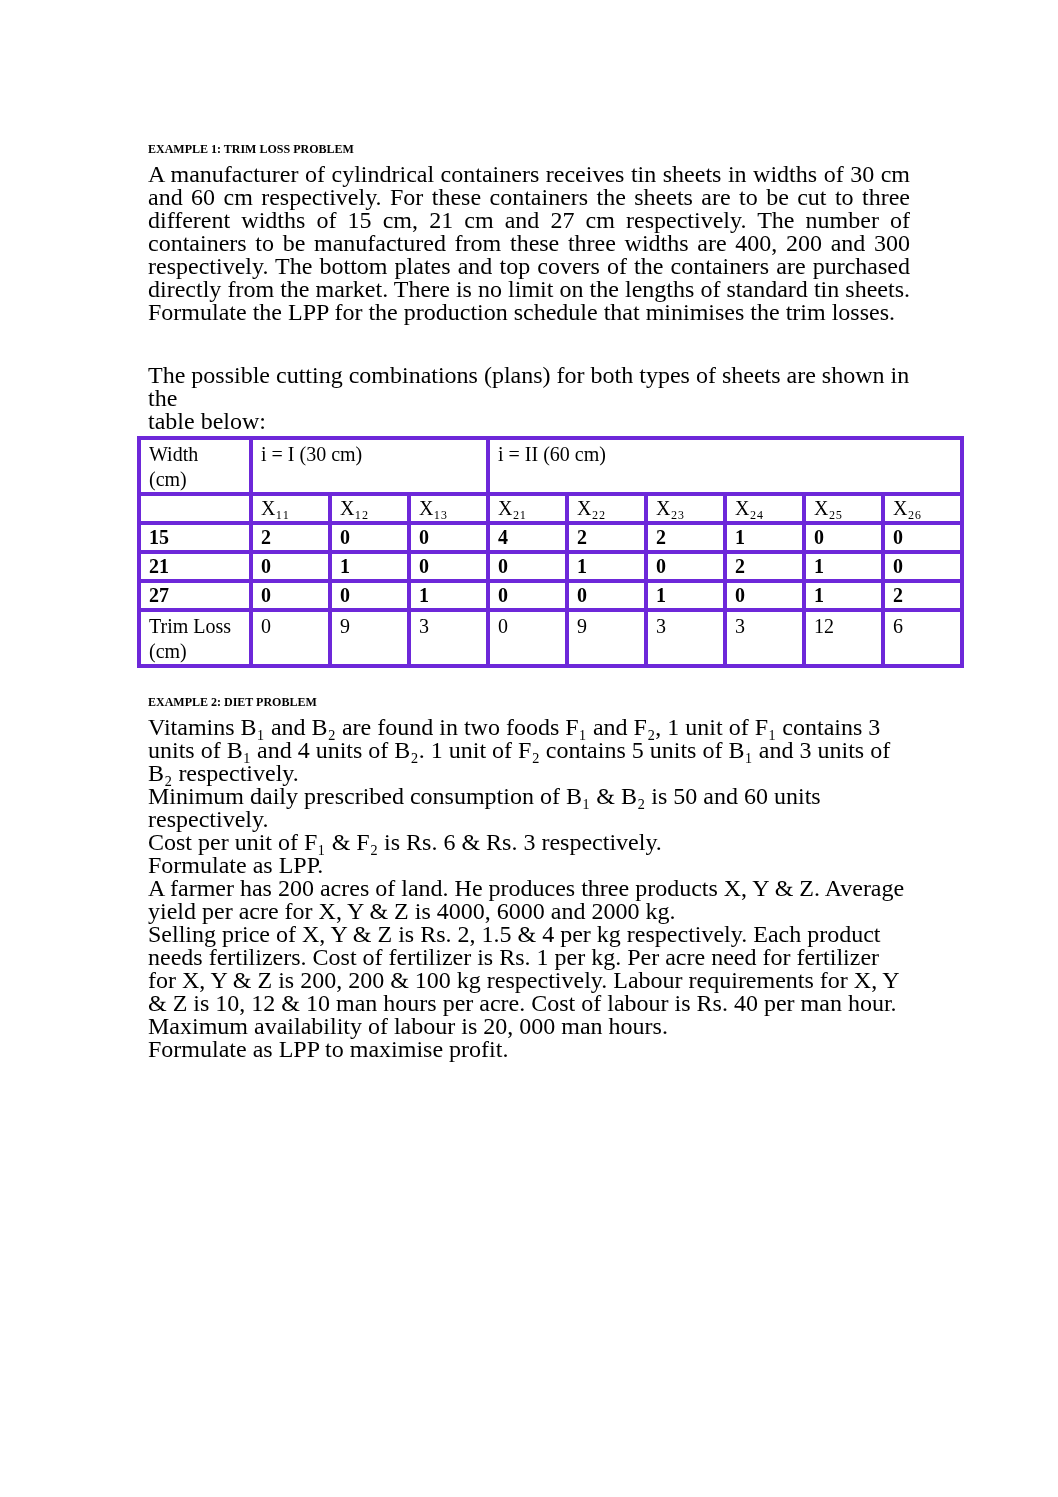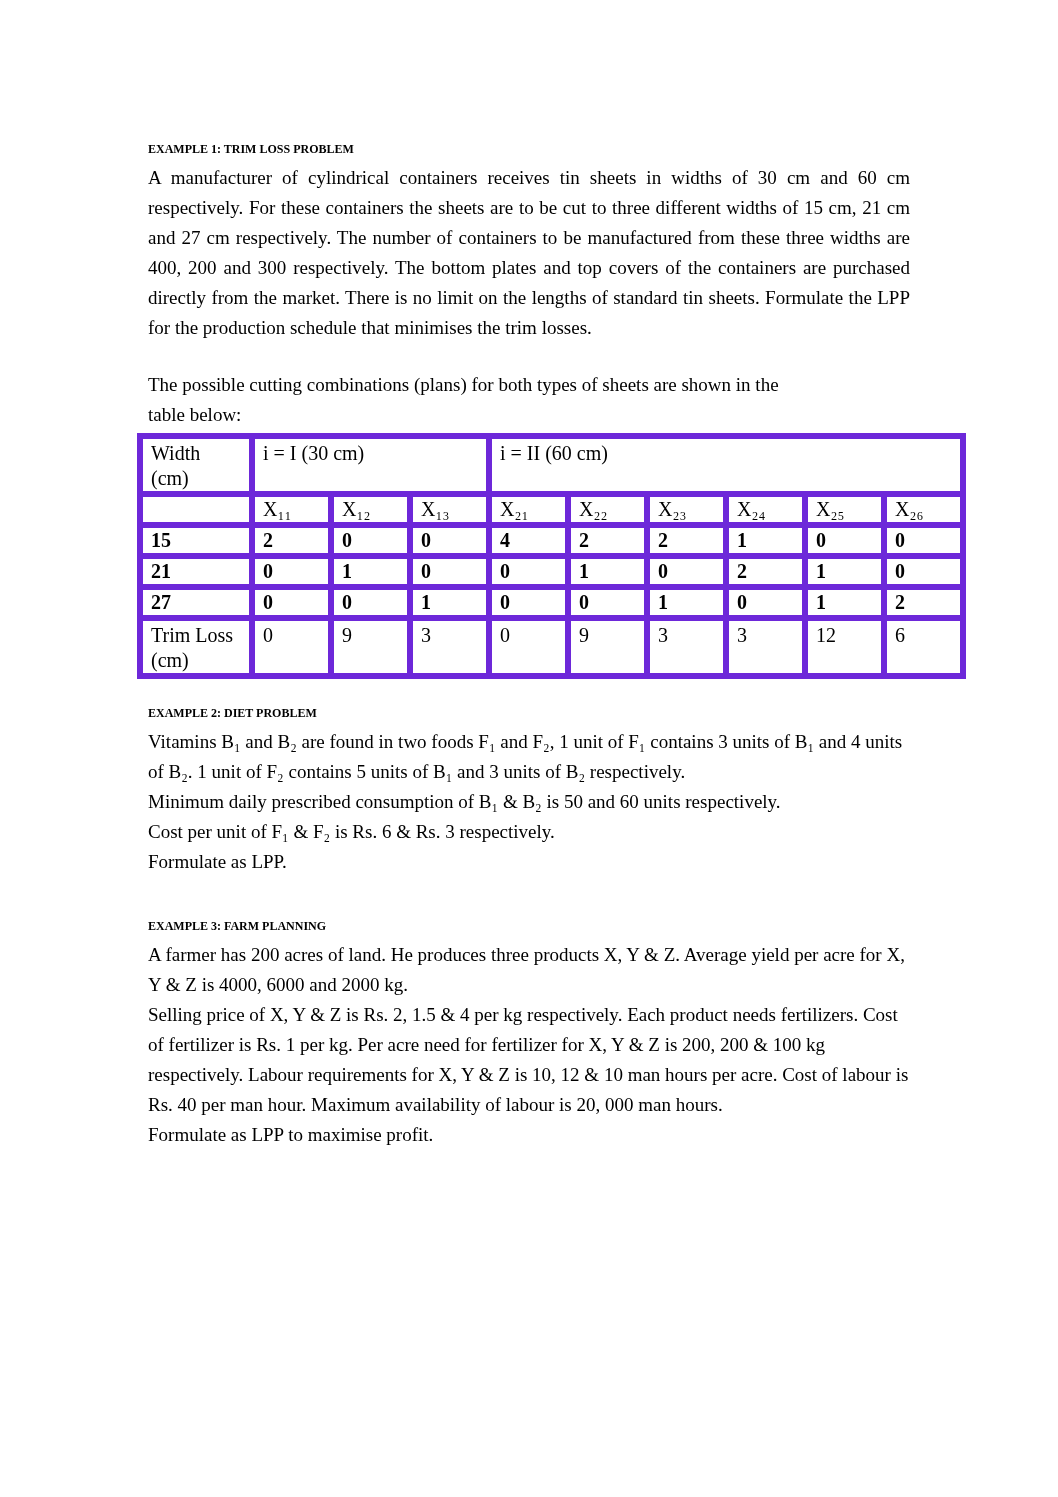--- a/index.html
+++ b/index.html
@@ -12,38 +12,38 @@
     overflow: hidden;
   }
   .page { padding: 135px 148px 0 148px; }
 
   .heading {
     font-size: 12px;
     font-weight: bold;
     line-height: 28px;
   }
   p {
-    font-size: 19px;
-    line-height: 30px;
+    font-size: 24px;
+    line-height: 23px;
   }
   .just { text-align: justify; }
   .preline { white-space: pre-line; }
 
-  .intro { margin-top: 27px; }
+  .intro { margin-top: 40px; }
 
   table.plans {
     border-collapse: collapse;
     table-layout: fixed;
     width: 824px;
     margin-left: -11px;
     margin-top: 3px;
     border: 3px solid #000000;
   }
   table.plans td {
-    border: 6px solid #6d28d9;
+    border: 4px solid #6d28d9;
     padding: 0 8px;
     font-size: 20px;
     line-height: 25px;
     vertical-align: top;
     overflow: hidden;
   }
   col.c0 { width: 112px; }
   col.cn { width: 79px; }
   tr.hrow1 td { height: 48px; padding-top: 2px; }
   tr.hrow2 td { height: 26px; }
@@ -154,19 +154,18 @@
 
   <section>
     <div class="heading h2">EXAMPLE 2: DIET PROBLEM</div>
     <p>Vitamins B₁ and B₂ are found in two foods F₁ and F₂, 1 unit of F₁ contains 3 units of B₁ and 4 units of B₂. 1 unit of F₂ contains 5 units of B₁ and 3 units of B₂ respectively.</p>
     <p>Minimum daily prescribed consumption of B₁ &amp; B₂ is 50 and 60 units respectively.</p>
     <p>Cost per unit of F₁ &amp; F₂ is Rs. 6 &amp; Rs. 3 respectively.</p>
     <p>Formulate as LPP.</p>
   </section>
 
   <section>
-    <div class="heading h3">EXAMPLE 3: FARM PLANNING</div>
     <p>A farmer has 200 acres of land. He produces three products X, Y &amp; Z. Average yield per acre for X, Y &amp; Z is 4000, 6000 and 2000 kg.</p>
     <p>Selling price of X, Y &amp; Z is Rs. 2, 1.5 &amp; 4 per kg respectively. Each product needs fertilizers. Cost of fertilizer is Rs. 1 per kg. Per acre need for fertilizer for X, Y &amp; Z is 200, 200 &amp; 100 kg respectively. Labour requirements for X, Y &amp; Z is 10, 12 &amp; 10 man hours per acre. Cost of labour is Rs. 40 per man hour. Maximum availability of labour is 20, 000 man hours.</p>
     <p>Formulate as LPP to maximise profit.</p>
   </section>
 
 </div>
 
 </body></html>

